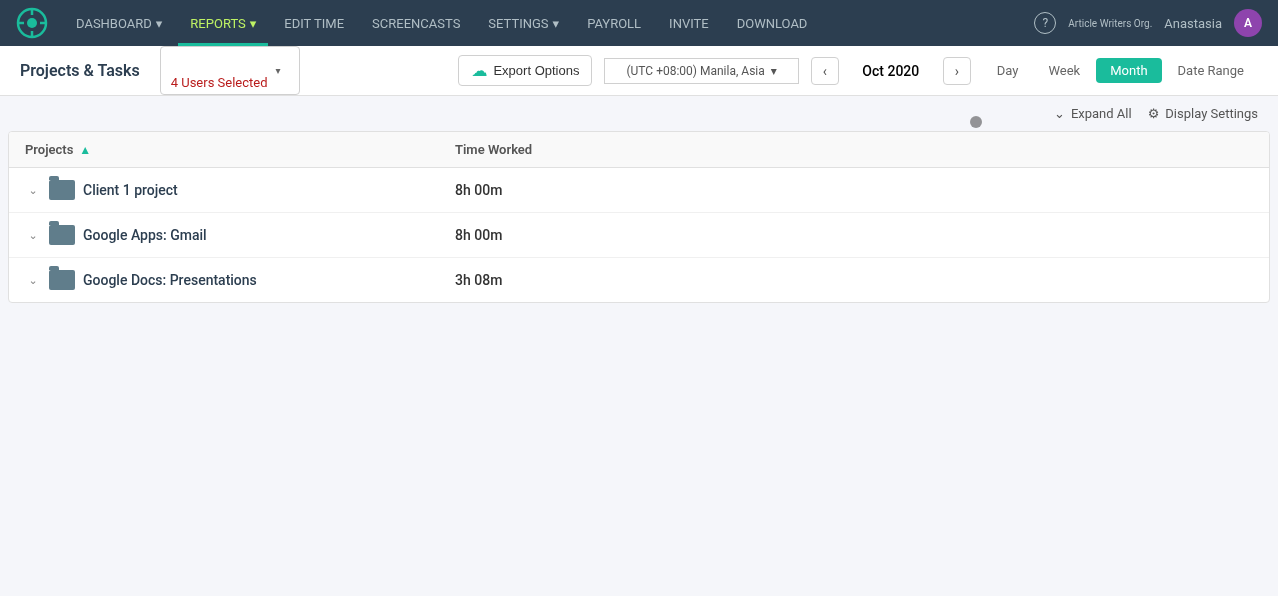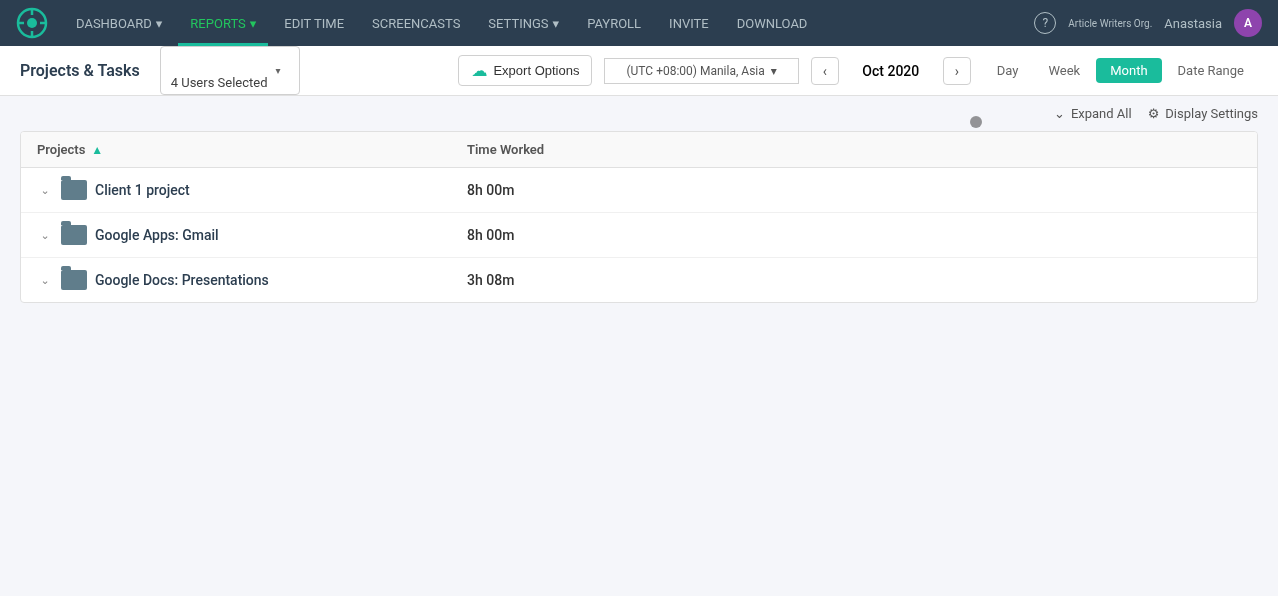--- a/index.html
+++ b/index.html
@@ -26,21 +26,21 @@
       height: 46px;
       display: flex;
       align-items: center;
       gap: 4px;
       font-size: 13px;
       cursor: pointer;
       position: relative;
       text-decoration: none;
       white-space: nowrap;
     }
-    .nav-item.active { color: #22c55e; }
+    .nav-item.active { color: #bef264; }
     .nav-item.active::after {
       content: '';
       position: absolute;
       bottom: 0; left: 0; right: 0;
       height: 3px;
       background: #1abc9c;
     }
     .nav-right {
       margin-left: auto;
       display: flex;
@@ -88,21 +88,21 @@
       display: flex;
       align-items: center;
       border: 1px solid #d0d0d0;
       border-radius: 4px;
       padding: 4px 10px;
       gap: 8px;
       cursor: pointer;
       background: #fff;
       min-width: 140px;
     }
-    .users-selector-text { color: #404040; font-size: 13px; margin-top: 24px; }
+    .users-selector-text { color: #b91c1c; font-size: 13px; margin-top: 24px; }
     .chevron-icon { color: #666; font-size: 10px; }
     .spacer { flex: 1; }
     .export-btn {
       display: flex;
       align-items: center;
       gap: 6px;
       border: 1px solid #d0d0d0;
       border-radius: 4px;
       padding: 5px 12px;
       cursor: pointer;
@@ -170,21 +170,21 @@
     .toolbar-btn {
       display: flex; align-items: center; gap: 6px;
       cursor: pointer;
       font-size: 13px;
       color: #555;
     }
 
     
     .table-container {
       background: #fff;
-      margin: 0 20px;
+      margin: 0 8px;
       border-radius: 4px;
       border: 1px solid #e0e0e0;
       overflow: hidden;
     }
     .table-header {
       display: flex;
       background: #f9f9f9;
       border-bottom: 1px solid #e0e0e0;
       padding: 10px 16px;
     }

